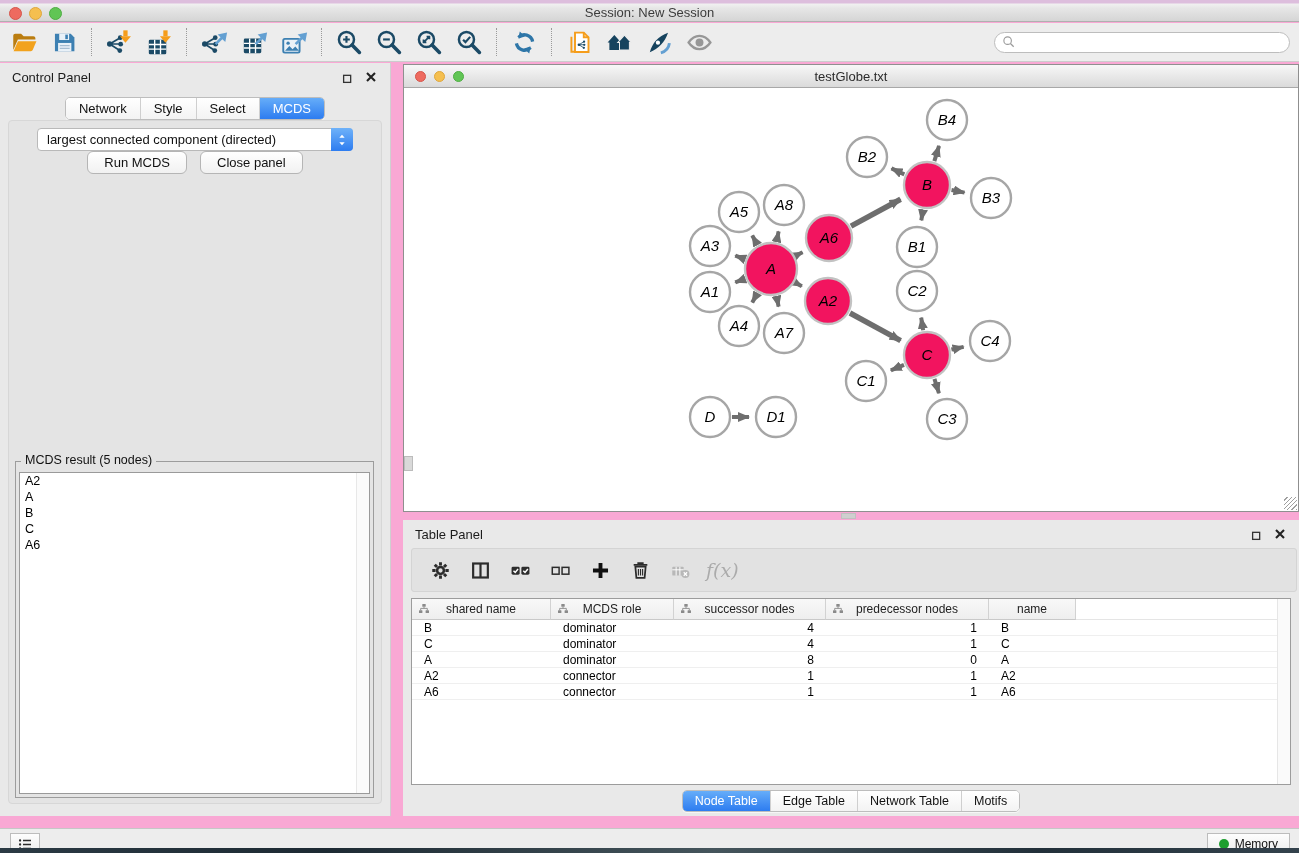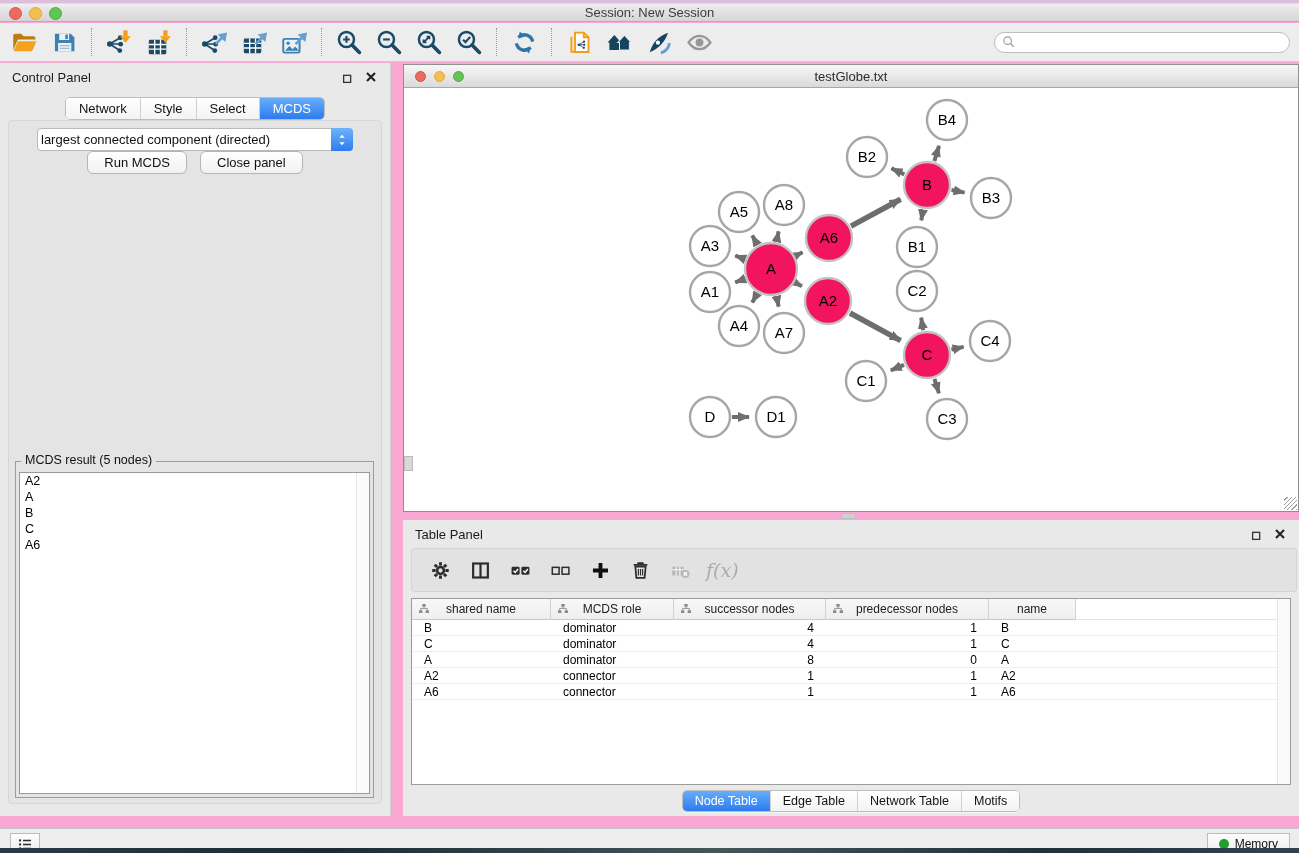--- a/index.html
+++ b/index.html
@@ -43,21 +43,21 @@
   .seg .tab.active { background:linear-gradient(#66adf9,#2d7cf0); color:#fff; }
 
   
   #control-panel { position:absolute; left:0; top:63px; width:391px; height:753px;
     background:#e9e9e9; border-right:1px solid #cfcfcf; }
   #cp-tabs { display:flex; justify-content:center; margin-top:6px; }
   #cp-content { position:absolute; left:8px; right:8px; top:57px; bottom:12px;
     background:#e4e4e4; border:1px solid #d7d7d7; border-radius:4px; }
   .opt-label { text-align:center; margin-top:16px; font-size:13px; color:#111; }
   .combo { position:relative; margin:7px auto 0 auto; width:316px; height:23px; background:#fff;
-    border:1px solid #b9b9b9; border-radius:4px; font-size:13px; line-height:21px; padding-left:3px;
+    border:1px solid #b9b9b9; border-radius:4px; font-size:13px; line-height:21px; padding-left:9px;
     color:#111; }
   .combo .stepper { position:absolute; right:-1px; top:-1px; width:22px; height:23px;
     border-radius:0 4px 4px 0; background:linear-gradient(#6fb2f9,#2d7cf0); display:flex;
     align-items:center; justify-content:center; }
   .btn-row { display:flex; justify-content:center; gap:13px; margin-top:0; }
   .push-btn { padding:3px 16px; font-size:13px; color:#111; background:linear-gradient(#ffffff,#f1f1f1);
     border:1px solid #b5b5b5; border-radius:6px; }
   .group-box { position:absolute; left:6px; right:7px; top:340px; bottom:5px; border:1px solid #9c9c9c; }
   .group-title { position:absolute; top:-9px; left:5px; background:#e4e4e4; padding:0 4px;
     font-size:12.5px; color:#111; }
@@ -67,21 +67,21 @@
     border-left:1px solid #e8e8e8; }
   .mcds-item { font-size:12.5px; line-height:16px; padding-left:5px; color:#000; }
 
   
   #network-window { position:absolute; left:403px; top:64px; width:896px; height:448px;
     background:#fff; border:1px solid #8f8f8f; }
   .net-titlebar { height:23px; background:linear-gradient(#f7f7f7,#dadada); border-bottom:1px solid #a8a8a8;
     position:relative; text-align:center; font-size:13px; line-height:23px; color:#2b2b2b; }
   .net-traffic { position:absolute; left:11px; top:6px; display:flex; gap:8px; }
   .tl.sm { width:11px; height:11px; }
-  .net-canvas { position:absolute; left:0; right:0; top:23px; bottom:0; overflow:hidden; background:#fff; }
+  .net-canvas { position:absolute; left:0; right:0; top:23px; bottom:0; overflow:hidden; background:#fff;font-style:italic; }
   .net-handle { position:absolute; left:0; top:368px; width:9px; height:15px; background:#d9d9d9;
     border:1px solid #bcbcbc; }
   .net-resize { position:absolute; right:1px; bottom:1px; width:13px; height:13px;
     background:repeating-linear-gradient(135deg, transparent 0 2px, #9f9f9f 2px 3px); }
   #split-handle { position:absolute; left:841px; top:513px; width:15px; height:6px;
     background:#cfcfcf; border:1px solid #c0c0c0; }
 
   
   #table-panel { position:absolute; left:403px; top:520px; width:896px; height:296px; background:#e9e9e9; }
   .tp-toolbar { position:absolute; left:8px; right:2px; top:28px; height:44px; background:#e2e2e2;

